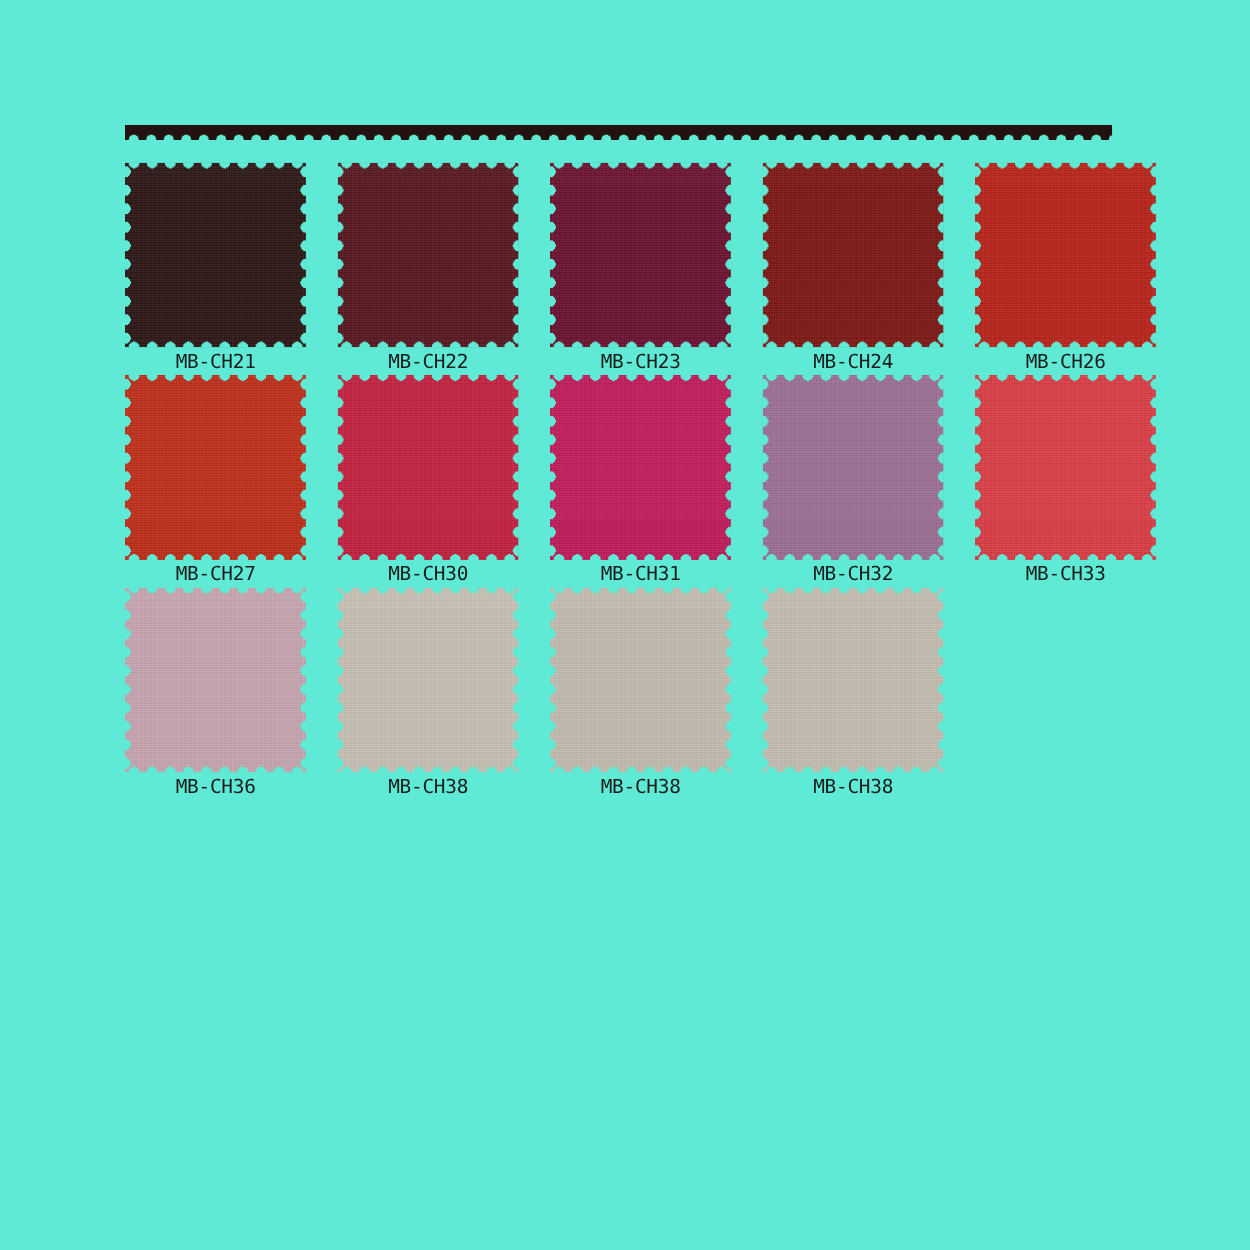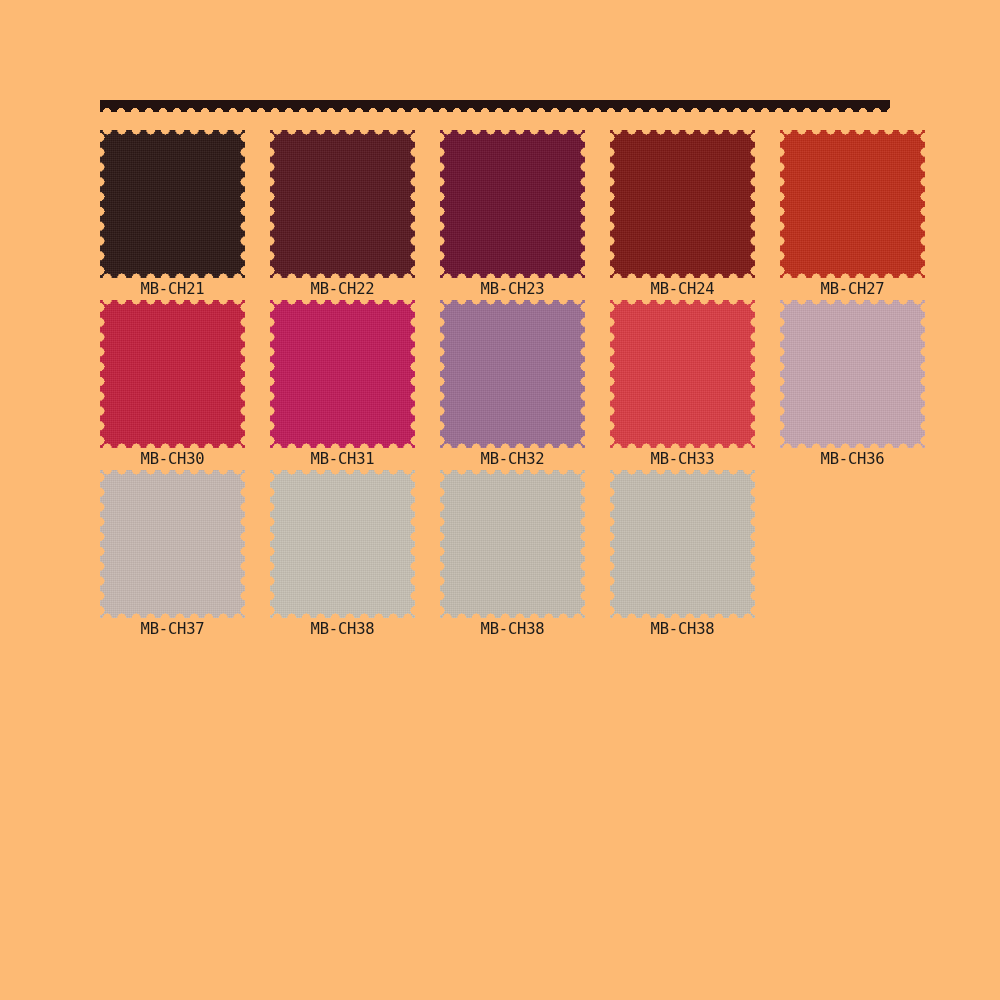--- a/index.html
+++ b/index.html
@@ -116,21 +116,21 @@
     font-family: "DejaVu Sans Mono", "Liberation Mono", monospace;
     font-size: 15.5px;
     letter-spacing: -0.2px;
     color: #1b1b1b;
     white-space: nowrap;
   }
 </style>
 </head>
 <body style="background: rgb(255, 255, 255);">
 
-<div id="chart-root" style="background: #fdba74;">
+<div id="chart-root" style="background: #5eead4;">
 
   <div class="top-strip">
     <div class="strip-body" style="background: rgb(35, 18, 16);"></div>
   </div>
 
   <div class="grid">
       <div class="cell">
         <div class="chip" style="background: rgb(44, 23, 21);"></div>
         <div class="swatch-label">MB-CH21</div>
       </div>
@@ -138,20 +138,24 @@
         <div class="chip" style="background: rgb(87, 23, 32);"></div>
         <div class="swatch-label">MB-CH22</div>
       </div>
       <div class="cell">
         <div class="chip" style="background: rgb(107, 18, 48);"></div>
         <div class="swatch-label">MB-CH23</div>
       </div>
       <div class="cell">
         <div class="chip" style="background: rgb(125, 24, 21);"></div>
         <div class="swatch-label">MB-CH24</div>
+      </div>
+      <div class="cell">
+        <div class="chip" style="background: rgb(184, 35, 26);"></div>
+        <div class="swatch-label">MB-CH26</div>
       </div>
       <div class="cell">
         <div class="chip" style="background: rgb(190, 45, 25);"></div>
         <div class="swatch-label">MB-CH27</div>
       </div>
       <div class="cell">
         <div class="chip" style="background: rgb(194, 32, 62);"></div>
         <div class="swatch-label">MB-CH30</div>
       </div>
       <div class="cell">
@@ -164,24 +168,20 @@
       </div>
       <div class="cell">
         <div class="chip" style="background: rgb(217, 60, 68);"></div>
         <div class="swatch-label">MB-CH33</div>
       </div>
       <div class="cell">
         <div class="chip" style="background: rgb(198, 165, 176);"></div>
         <div class="swatch-label">MB-CH36</div>
       </div>
       <div class="cell">
-        <div class="chip" style="background: rgb(198, 184, 178);"></div>
-        <div class="swatch-label">MB-CH37</div>
-      </div>
-      <div class="cell">
         <div class="chip" style="background: rgb(198, 192, 180);"></div>
         <div class="swatch-label">MB-CH38</div>
       </div>
       <div class="cell">
         <div class="chip" style="background: rgb(195, 188, 176);"></div>
         <div class="swatch-label">MB-CH38</div>
       </div>
       <div class="cell">
         <div class="chip" style="background: rgb(196, 189, 177);"></div>
         <div class="swatch-label">MB-CH38</div>

